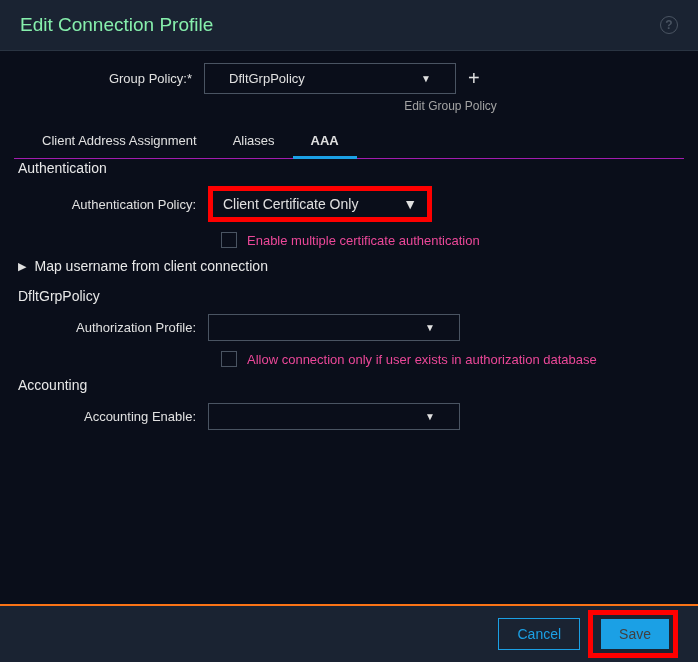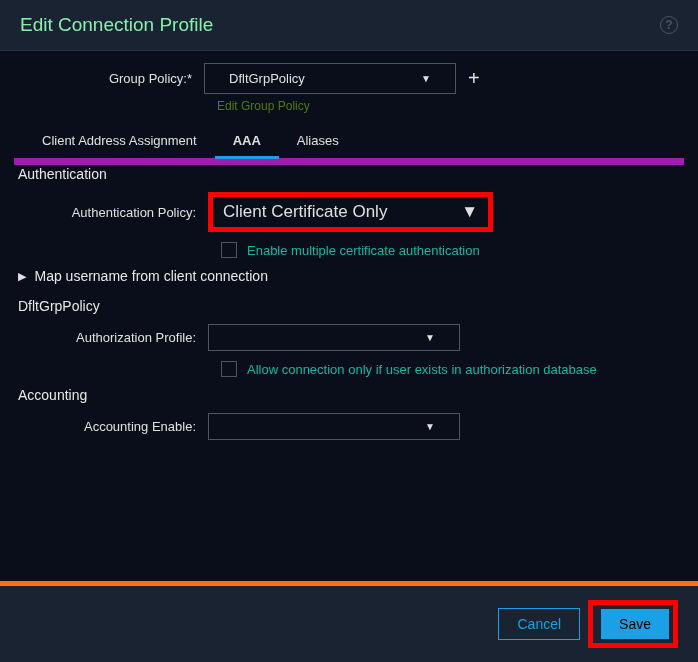--- a/index.html
+++ b/index.html
@@ -89,31 +89,32 @@
       color: #e0e0e0;
     }
     .plus-btn {
       color: #e0e0e0;
       font-size: 20px;
       margin-left: 12px;
       cursor: pointer;
       font-weight: normal;
     }
     .edit-link {
-      color: #4d7c0f;
+      color: #a3a3a3;
       font-size: 12px;
       margin-left: 203px;
       margin-top: -5px;
       margin-bottom: 12px;
       cursor: pointer;
       display: block;
+      text-align: center;
     }
     .tabs {
       display: flex;
-      border-bottom: 7px solid #a21caf;
+      border-bottom: 1px solid #a21caf;
       margin-top: 10px;
       padding-left: 10px;
     }
     .tab {
       padding: 8px 18px;
       color: #e0e0e0;
       cursor: pointer;
       border-bottom: 3px solid transparent;
       margin-bottom: -1px;
     }
@@ -129,22 +130,22 @@
       font-size: 14px;
       color: #e8e8e8;
       margin-bottom: 10px;
       font-weight: normal;
     }
     .select-highlight {
       border: 5px solid #ff0000;
       background: #0a0e1a;
       color: #e0e0e0;
       padding: 5px 10px;
-      width: 285px;
-      font-size: 17px;
+      width: 224px;
+      font-size: 14px;
       display: flex;
       justify-content: space-between;
       align-items: center;
       cursor: pointer;
     }
     .checkbox-row {
       display: flex;
       align-items: center;
       margin-left: 203px;
       margin-top: 6px;
@@ -152,21 +153,21 @@
     }
     .checkbox {
       width: 16px;
       height: 16px;
       border: 1px solid #4a5462;
       background: #0a0e1a;
       margin-right: 10px;
       cursor: pointer;
     }
     .checkbox-label {
-      color: #14b8a6;
+      color: #ec4899;
       font-size: 13px;
     }
     .expand-row {
       display: flex;
       align-items: center;
       margin-top: 10px;
       margin-bottom: 14px;
       cursor: pointer;
       padding-left: 4px;
     }
@@ -174,46 +175,46 @@
       font-size: 11px;
       margin-right: 8px;
       color: #e0e0e0;
     }
     .expand-label {
       font-size: 14px;
       color: #e8e8e8;
     }
     .footer {
       background: #1a2332;
-      padding: 14px 20px;
+      padding: 4px 20px;
       display: flex;
       justify-content: flex-end;
       align-items: center;
-      border-top: 5px solid #f97316;
+      border-top: 2px solid #f97316;
     }
     .btn {
       padding: 7px 18px;
       font-size: 14px;
       cursor: pointer;
       border: none;
       margin-left: 4px;
     }
     .btn-cancel {
       background: transparent;
       border: 1px solid #1ba0e5;
       color: #1ba0e5;
     }
     .btn-save-wrap {
       border: 5px solid #ff0000;
       padding: 4px;
       margin-left: 8px;
     }
     .btn-save {
       background: #1ba0e5;
-      color: #000000;
+      color: #404040;
       border: none;
     }
   </style>
 </head>
 <body>
 
 <div class="dialog">
   <div class="title-bar">
     <span class="title-text">Edit Connection Profile</span>
     <span class="help-icon">?</span>
@@ -228,22 +229,22 @@
         <span>DfltGrpPolicy</span>
         <span class="caret">▼</span>
       </div>
       <span class="plus-btn">+</span>
     </div>
 
     <a class="edit-link">Edit Group Policy</a>
 
     <div class="tabs">
       <div class="tab">Client Address Assignment</div>
+      <div class="tab">Aliases</div>
       <div class="tab active">AAA</div>
-      <div class="tab">Aliases</div>
     </div>
 
     <div class="section">
       <div class="section-title">Authentication</div>
       <div class="form-row">
         <span class="form-label">Authentication Policy:</span>
         <div class="select-highlight">
           <span>Client Certificate Only</span>
           <span class="caret">▼</span>
         </div>

